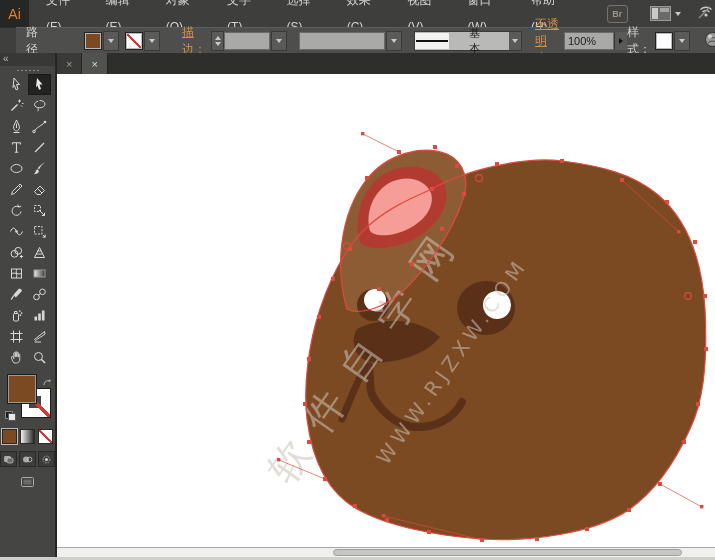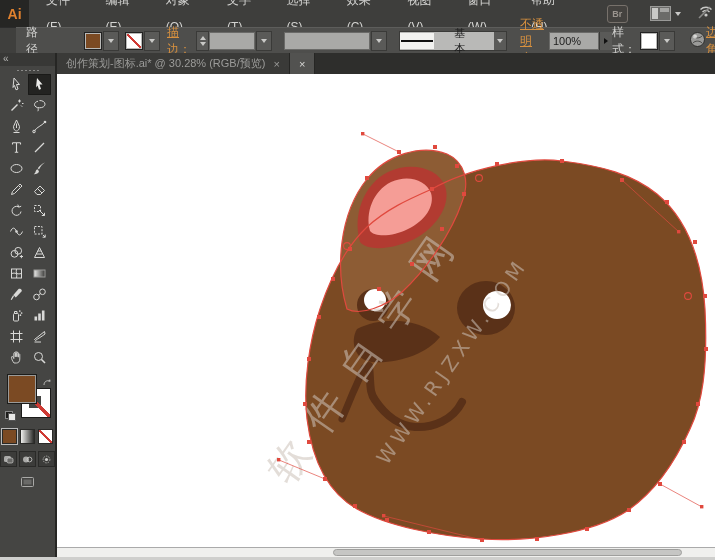--- a/index.html
+++ b/index.html
@@ -5,21 +5,21 @@
   html,body{margin:0;padding:0;}
   body{
     width:715px;height:560px;position:relative;overflow:hidden;
     background:#3f3f3d;font-family:"Liberation Sans",sans-serif;
     -webkit-font-smoothing:antialiased;
   }
   
   .menubar{position:absolute;left:0;top:0;width:715px;height:27px;
     background:#3e3e3c;display:flex;align-items:center;border-bottom:1px solid #2b2b2b;}
   .ai-logo{width:30px;height:27px;background:#262624;color:#e0812e;
-    font-weight:bold;font-size:14px;display:flex;align-items:center;justify-content:center;}
+    font-weight:normal;font-size:14px;display:flex;align-items:center;justify-content:center;}
   .menu-items{display:flex;align-items:center;margin-left:6px;}
   .menu-item{color:#d4d4d2;font-size:12px;padding:0 11px;line-height:27px;cursor:default;}
   .br-btn{margin-left:26px;width:20px;height:16px;border:1px solid #77716b;border-radius:3px;
     color:#9a948e;font-size:9px;font-weight:bold;display:flex;align-items:center;justify-content:center;background:#44423f;}
   .ws-switcher{margin-left:22px;display:flex;align-items:center;gap:4px;}
   .ws-icon{width:19px;height:13px;border:1px solid #9a9a98;background:#6b6b69;position:relative;}
   .ws-icon::before{content:"";position:absolute;left:1px;top:1px;bottom:1px;width:6px;background:#c9c9c7;}
   .ws-icon::after{content:"";position:absolute;left:9px;top:1px;right:1px;height:4px;background:#a5a5a3;}
   .caret{width:0;height:0;border-left:3.5px solid transparent;border-right:3.5px solid transparent;border-top:4px solid #c9c9c7;}
   .cslive{margin-left:16px;}
@@ -132,21 +132,21 @@
         <span class="caret"></span>
       </span>
   </div>
   <div class="swatch-ctl">
     <span class="swatch-box none"></span>
     <span class="dd-arrow">
         <span class="caret"></span>
       </span>
   </div>
 
-  <span class="ob-orange" style="margin-left:7px;">描边：</span>
+  <span class="ob-orange" style="margin-left:22px;">描边：</span>
   <div style="display:flex;align-items:center;margin-left:5px;">
     <span class="stepper">
         <span class="tri-up"></span>
         <span class="tri-dn"></span>
       </span>
     <span class="field" style="width:38px;"></span>
     <span class="dd-arrow">
         <span class="caret"></span>
       </span>
   </div>
@@ -190,21 +190,20 @@
       <path d="M4 5 C6 7.5 11 7.5 13 5 M4 12 C6 9.5 11 9.5 13 12" fill="none" stroke="#4a4a48" stroke-width="1"></path>
       <circle cx="6" cy="5.5" r="2" fill="#e8e8e6" opacity="0.8"></circle>
     </svg>
   </span>
 
   <span class="ob-orange" style="margin-left:auto;margin-right:4px;">边角：</span>
 </div>
 
 <div class="tabbar">
   <div class="doc-tab">
-    <span>创作策划-图标.ai* @ 30.28% (RGB/预览)</span>
     <span class="tab-close">×</span>
   </div>
   <div class="doc-tab active">
     <span class="tab-close">×</span>
   </div>
 </div>
 
 <div class="dock">
   <div class="dock-header">«</div>
   <div class="grip"></div>

